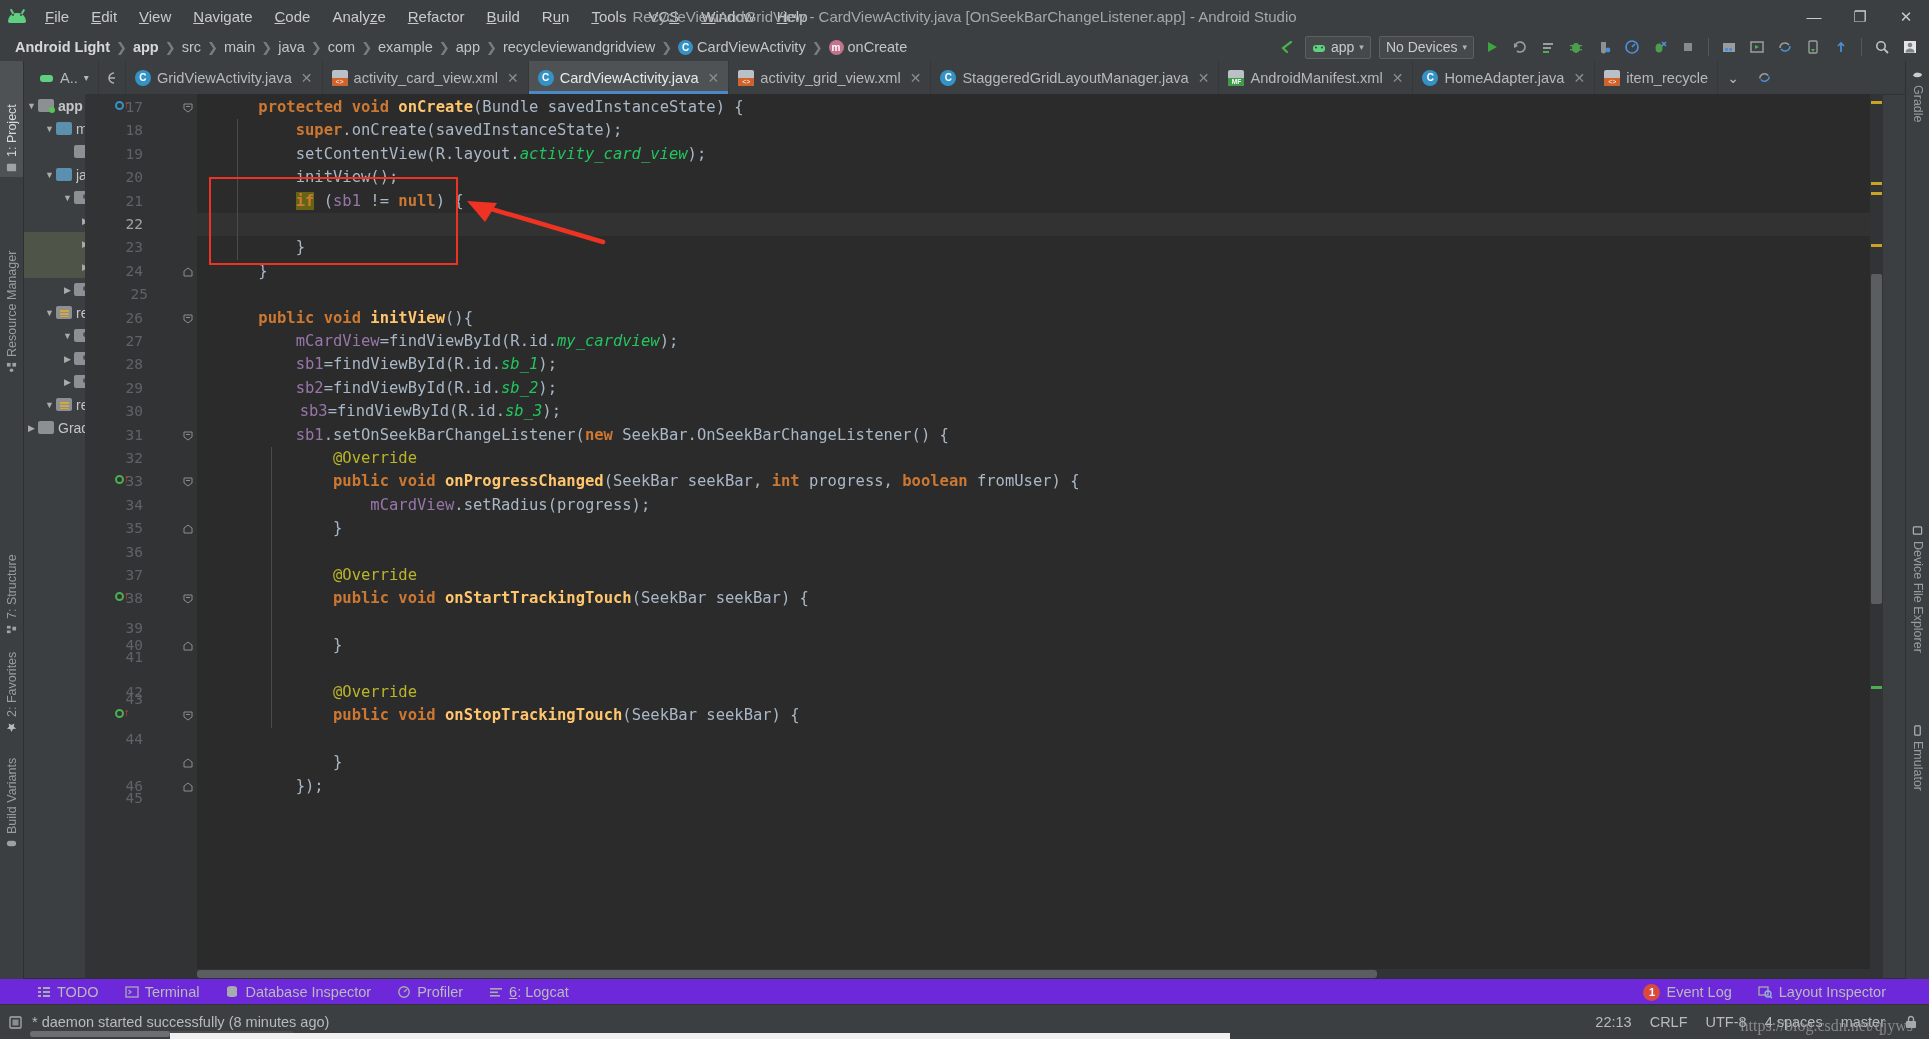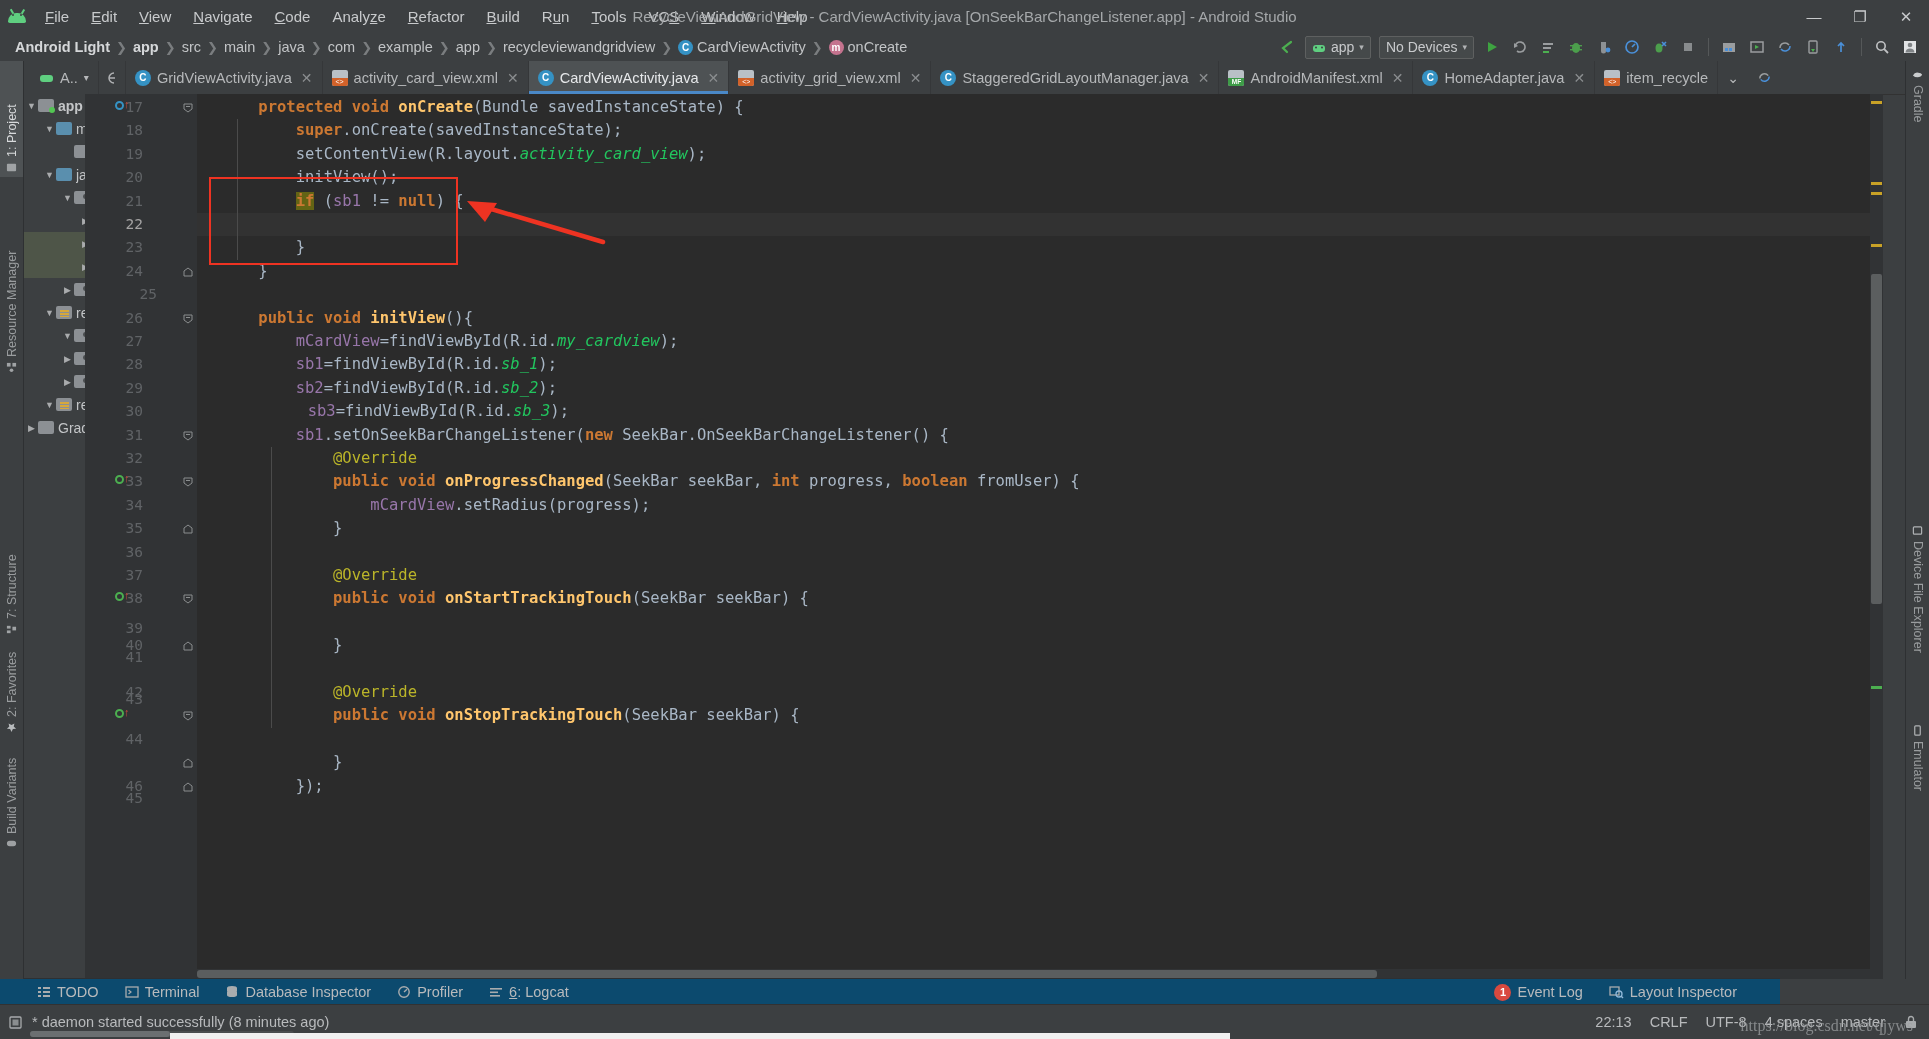--- a/index.html
+++ b/index.html
@@ -184,22 +184,22 @@
 
   
   .markerbar{position:absolute;right:0;top:0;width:13px;bottom:0;background:#313335;}
   .mtick{position:absolute;right:1px;width:11px;height:3px;}
   .scrollthumb{position:absolute;right:1px;width:11px;background:#5b5e5f;border-radius:2px;}
   .editor-hscroll{position:absolute;left:112px;bottom:0;height:10px;right:13px;background:#313335;}
   .editor-hthumb{position:absolute;left:0;bottom:1px;height:8px;background:#5b5e5f;border-radius:3px;}
 
   
   .toolwin{
-    position:absolute;left:0;bottom:34px;width:1780px;height:26px;
-    background:#0c4a6e;border-top:1px solid #2e3032;display:flex;align-items:center;
+    position:absolute;left:0;bottom:34px;width:1929px;height:26px;
+    background:#6d28d9;border-top:1px solid #2e3032;display:flex;align-items:center;
   }
   .tw-item{display:flex;align-items:center;gap:6px;padding:0 13px;color:#b8babc;font-size:14.5px;}
   .tw-item u{text-decoration:underline;}
   .statusbar{
     position:absolute;left:0;bottom:0;width:1929px;height:34px;
     background:#3c3f41;display:flex;align-items:center;border-top:1px solid #323232;
   }
   .sb-left{display:flex;align-items:center;gap:9px;padding-left:8px;color:#b8babc;font-size:14.5px;}
   .sb-right{margin-left:auto;display:flex;align-items:center;gap:18px;padding-right:10px;color:#b8babc;font-size:14.5px;}
   .badge{
@@ -632,21 +632,21 @@
           <div class="line" style="position: absolute; top: 95.6px; left: 0px;"><span class="code-txt" style="padding-left: 24px;">        <span class="kw hl-ident">if</span><span class="pl"> (</span><span class="fld">sb1</span><span class="pl"> != </span><span class="kw">null</span><span class="pl">) {</span></span></div>
           <div class="cur-line" style="top: 119px;"></div>
           <div class="line" style="position: absolute; top: 119px; left: 0px;"><span class="code-txt" style="padding-left: 24px;">        </span></div>
           <div class="line" style="position: absolute; top: 142.4px; left: 0px;"><span class="code-txt" style="padding-left: 24px;">        <span class="pl">}</span></span></div>
           <div class="line" style="position: absolute; top: 165.8px; left: 0px;"><span class="code-txt" style="padding-left: 24px;">    <span class="pl">}</span></span></div>
           <div class="line" style="position: absolute; top: 189.2px; left: 0px;"><span class="code-txt" style="padding-left: 24px;"></span></div>
           <div class="line" style="position: absolute; top: 212.6px; left: 0px;"><span class="code-txt" style="padding-left: 24px;">    <span class="kw">public</span><span class="pl"> </span><span class="kw">void</span><span class="pl"> </span><span class="fnb">initView</span><span class="pl">(){</span></span></div>
           <div class="line" style="position: absolute; top: 236px; left: 0px;"><span class="code-txt" style="padding-left: 24px;">        <span class="fld">mCardView</span><span class="pl">=findViewById(R.id.</span><span class="fldi">my_cardview</span><span class="pl">);</span></span></div>
           <div class="line" style="position: absolute; top: 259.4px; left: 0px;"><span class="code-txt" style="padding-left: 24px;">        <span class="fld">sb1</span><span class="pl">=findViewById(R.id.</span><span class="fldi">sb_1</span><span class="pl">);</span></span></div>
           <div class="line" style="position: absolute; top: 282.8px; left: 0px;"><span class="code-txt" style="padding-left: 24px;">        <span class="fld">sb2</span><span class="pl">=findViewById(R.id.</span><span class="fldi">sb_2</span><span class="pl">);</span></span></div>
-          <div class="line" style="position: absolute; top: 306.2px; left: 12px;"><span class="code-txt" style="padding-left: 24px;">        <span class="fld">sb3</span><span class="pl">=findViewById(R.id.</span><span class="fldi">sb_3</span><span class="pl">);</span></span></div>
+          <div class="line" style="position: absolute; top: 306.2px; left: 4px;"><span class="code-txt" style="padding-left: 24px;">        <span class="fld">sb3</span><span class="pl">=findViewById(R.id.</span><span class="fldi">sb_3</span><span class="pl">);</span></span></div>
           <div class="line" style="position: absolute; top: 329.6px; left: 0px;"><span class="code-txt" style="padding-left: 24px;">        <span class="fld">sb1</span><span class="pl">.setOnSeekBarChangeListener(</span><span class="kw">new</span><span class="pl"> SeekBar.OnSeekBarChangeListener() {</span></span></div>
           <div class="line" style="position: absolute; top: 353px; left: 0px;"><span class="code-txt" style="padding-left: 24px;">            <span class="ann">@Override</span></span></div>
           <div class="line" style="position: absolute; top: 376.4px; left: 0px;"><span class="code-txt" style="padding-left: 24px;">            <span class="kw">public</span><span class="pl"> </span><span class="kw">void</span><span class="pl"> </span><span class="fnb">onProgressChanged</span><span class="pl">(SeekBar seekBar, </span><span class="kw">int</span><span class="pl"> progress, </span><span class="kw">boolean</span><span class="pl"> fromUser) {</span></span></div>
           <div class="line" style="position: absolute; top: 399.8px; left: 0px;"><span class="code-txt" style="padding-left: 24px;">                <span class="fld">mCardView</span><span class="pl">.setRadius(progress);</span></span></div>
           <div class="line" style="position: absolute; top: 423.2px; left: 0px;"><span class="code-txt" style="padding-left: 24px;">            <span class="pl">}</span></span></div>
           <div class="line" style="position: absolute; top: 446.6px; left: 0px;"><span class="code-txt" style="padding-left: 24px;"></span></div>
           <div class="line" style="position: absolute; top: 470px; left: 0px;"><span class="code-txt" style="padding-left: 24px;">            <span class="ann">@Override</span></span></div>
           <div class="line" style="position: absolute; top: 493.4px; left: 0px;"><span class="code-txt" style="padding-left: 24px;">            <span class="kw">public</span><span class="pl"> </span><span class="kw">void</span><span class="pl"> </span><span class="fnb">onStartTrackingTouch</span><span class="pl">(SeekBar seekBar) {</span></span></div>
           <div class="line" style="position: absolute; top: 516.8px; left: 0px;"><span class="code-txt" style="padding-left: 24px;"></span></div>
           <div class="line" style="position: absolute; top: 540.2px; left: 0px;"><span class="code-txt" style="padding-left: 24px;">            <span class="pl">}</span></span></div>
@@ -666,21 +666,21 @@
           <div class="o"></div>
           <div class="arr">↑</div>
         </div>
         <div class="ln" style="top: 25.4px; left: 0px;">18</div>
         <div class="ln" style="top: 48.8px; left: 0px;">19</div>
         <div class="ln" style="top: 72.2px; left: 0px;">20</div>
         <div class="ln" style="top: 95.6px; left: 0px;">21</div>
         <div class="ln" style="top: 119px; left: 0px; color: rgb(164, 163, 163);">22</div>
         <div class="ln" style="top: 142.4px; left: 0px;">23</div>
         <div class="ln" style="top: 165.8px; left: 0px;">24</div>
-        <div class="ln" style="top: 189.2px; left: 14px;">25</div>
+        <div class="ln" style="top: 189.2px; left: 5px;">25</div>
         <div class="ln" style="top: 212.6px; left: 0px;">26</div>
         <div class="ln" style="top: 236px; left: 0px;">27</div>
         <div class="ln" style="top: 259.4px; left: 0px;">28</div>
         <div class="ln" style="top: 282.8px; left: 0px;">29</div>
         <div class="ln" style="top: 306.2px; left: 0px;">30</div>
         <div class="ln" style="top: 329.6px; left: 0px;">31</div>
         <div class="ln" style="top: 353px; left: 0px;">32</div>
         <div class="ln" style="top: 376.4px; left: 0px;">33</div>
         <div class="gmark" style="top: 381.4px;">
           <div class="og"></div>

